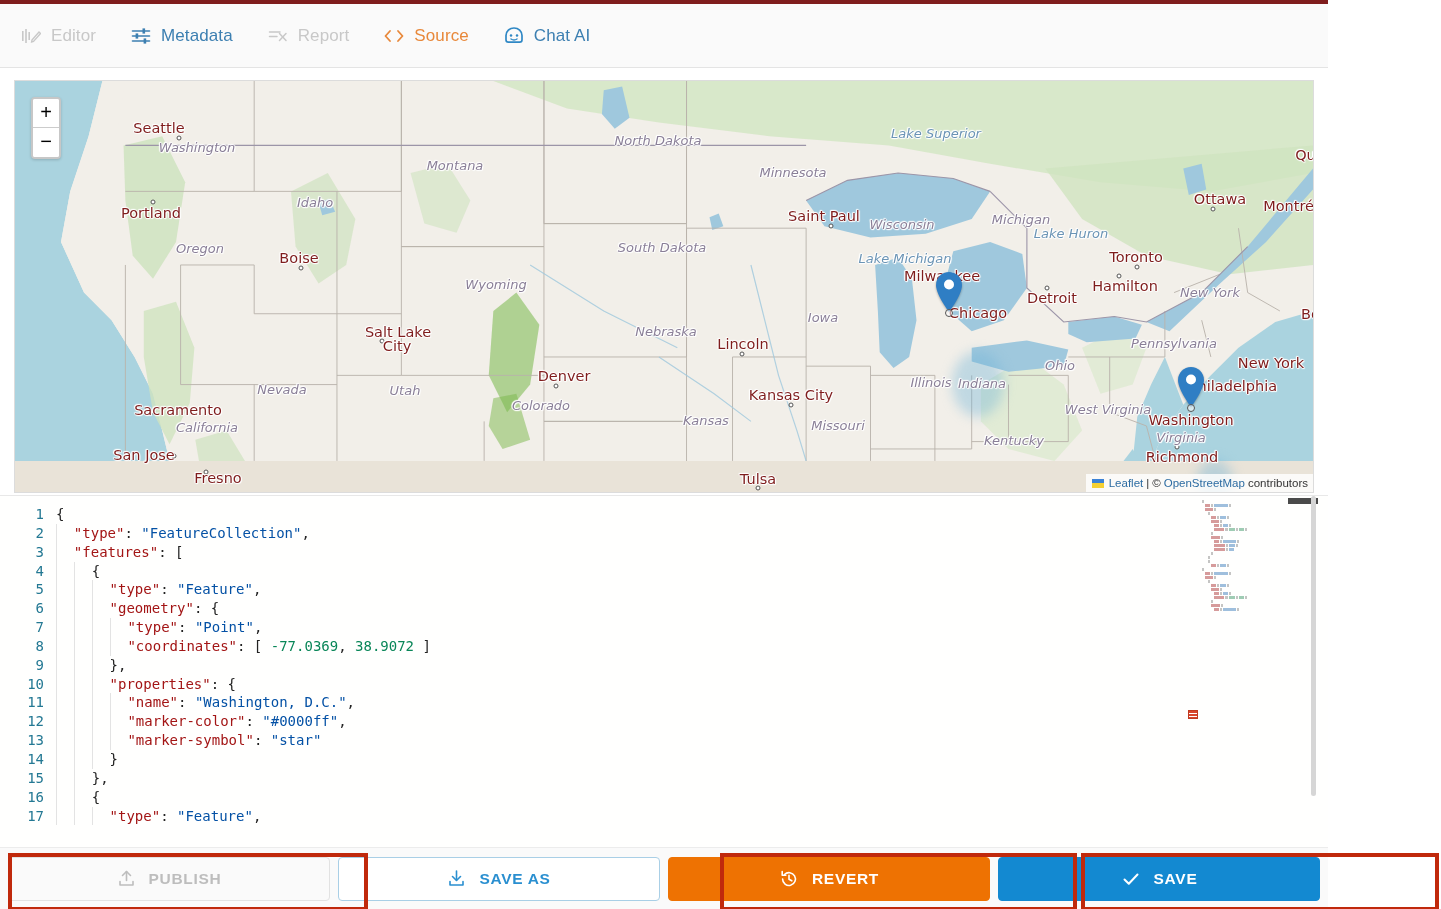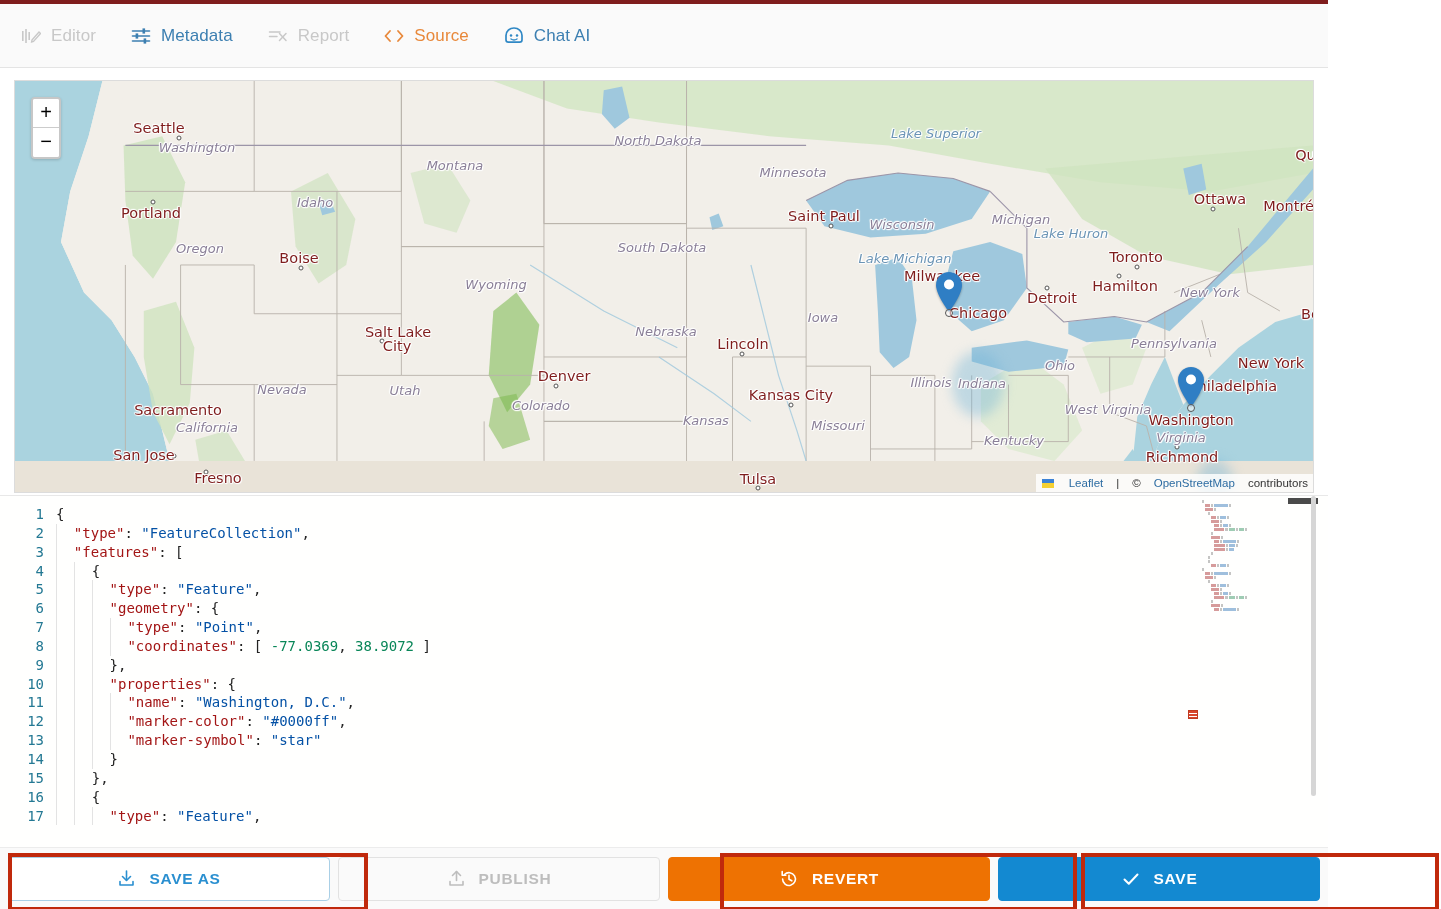--- a/index.html
+++ b/index.html
@@ -75,21 +75,21 @@
   }
   .zoomctl div:first-child { border-bottom: 1px solid #ccc; border-radius: 2px 2px 0 0;}
   .zoomctl div:last-child { border-radius: 0 0 2px 2px; }
 
   .attrib {
     position: absolute; right: 0; bottom: 0;
     background: rgba(255,255,255,.82);
     font-size: 11.5px; color: #333;
     padding: 2px 5px 2px 6px;
     z-index: 40;
-    display: flex; align-items: center; gap: 13px;
+    display: flex; align-items: center; gap: 3px;
     line-height: 14px;
   }
   .attrib a { color: #2d6ca2; text-decoration: none; }
   .flag {
     display: inline-block; width: 12px; height: 9px;
     background: linear-gradient(#3b82d6 0 50%, #f5d033 50% 100%);
     margin-right: 2px;
   }
 
   
@@ -708,46 +708,46 @@
       </div>
     <div class="hscroll-top"></div>
     <div class="vscroll">
       <div class="thumb"></div>
     </div>
   </div>
 
   <div class="footer">
 
     <div class="btn-slot">
+      <div class="btn ghost">
+        <span>
+          <svg width="19" height="19" viewBox="0 0 19 19">
+            <g stroke="#bdbdbd" stroke-width="1.6" fill="none" stroke-linecap="round" stroke-linejoin="round">
+              <line x1="9.5" y1="11.5" x2="9.5" y2="2.5"></line>
+              <polyline points="5.5,6.5 9.5,2.5 13.5,6.5"></polyline>
+              <polyline points="3,12.5 3,16 16,16 16,12.5"></polyline>
+            </g>
+          </svg>
+        </span>
+        <span>PUBLISH</span>
+      </div>
+    </div>
+
+    <div class="btn-slot">
       <div class="btn outline">
         <span>
           <svg width="19" height="19" viewBox="0 0 19 19">
             <g stroke="#2a8fd0" stroke-width="1.6" fill="none" stroke-linecap="round" stroke-linejoin="round">
               <line x1="9.5" y1="2" x2="9.5" y2="11"></line>
               <polyline points="5.5,7.5 9.5,11.5 13.5,7.5"></polyline>
               <polyline points="3,12.5 3,16 16,16 16,12.5"></polyline>
             </g>
           </svg>
         </span>
         <span>SAVE AS</span>
-      </div>
-    </div>
-
-    <div class="btn-slot">
-      <div class="btn ghost">
-        <span>
-          <svg width="19" height="19" viewBox="0 0 19 19">
-            <g stroke="#bdbdbd" stroke-width="1.6" fill="none" stroke-linecap="round" stroke-linejoin="round">
-              <line x1="9.5" y1="11.5" x2="9.5" y2="2.5"></line>
-              <polyline points="5.5,6.5 9.5,2.5 13.5,6.5"></polyline>
-              <polyline points="3,12.5 3,16 16,16 16,12.5"></polyline>
-            </g>
-          </svg>
-        </span>
-        <span>PUBLISH</span>
       </div>
     </div>
 
     <div class="btn-slot">
       <div class="btn orange">
         <span>
           <svg width="20" height="20" viewBox="0 0 20 20">
             <g stroke="#ffffff" stroke-width="1.6" fill="none" stroke-linecap="round" stroke-linejoin="round">
               <path d="M3.6 10 a6.4 6.4 0 1 0 1.9 -4.5"></path>
               <polyline points="3.2,2.6 3.2,6.2 6.8,6.2"></polyline>

